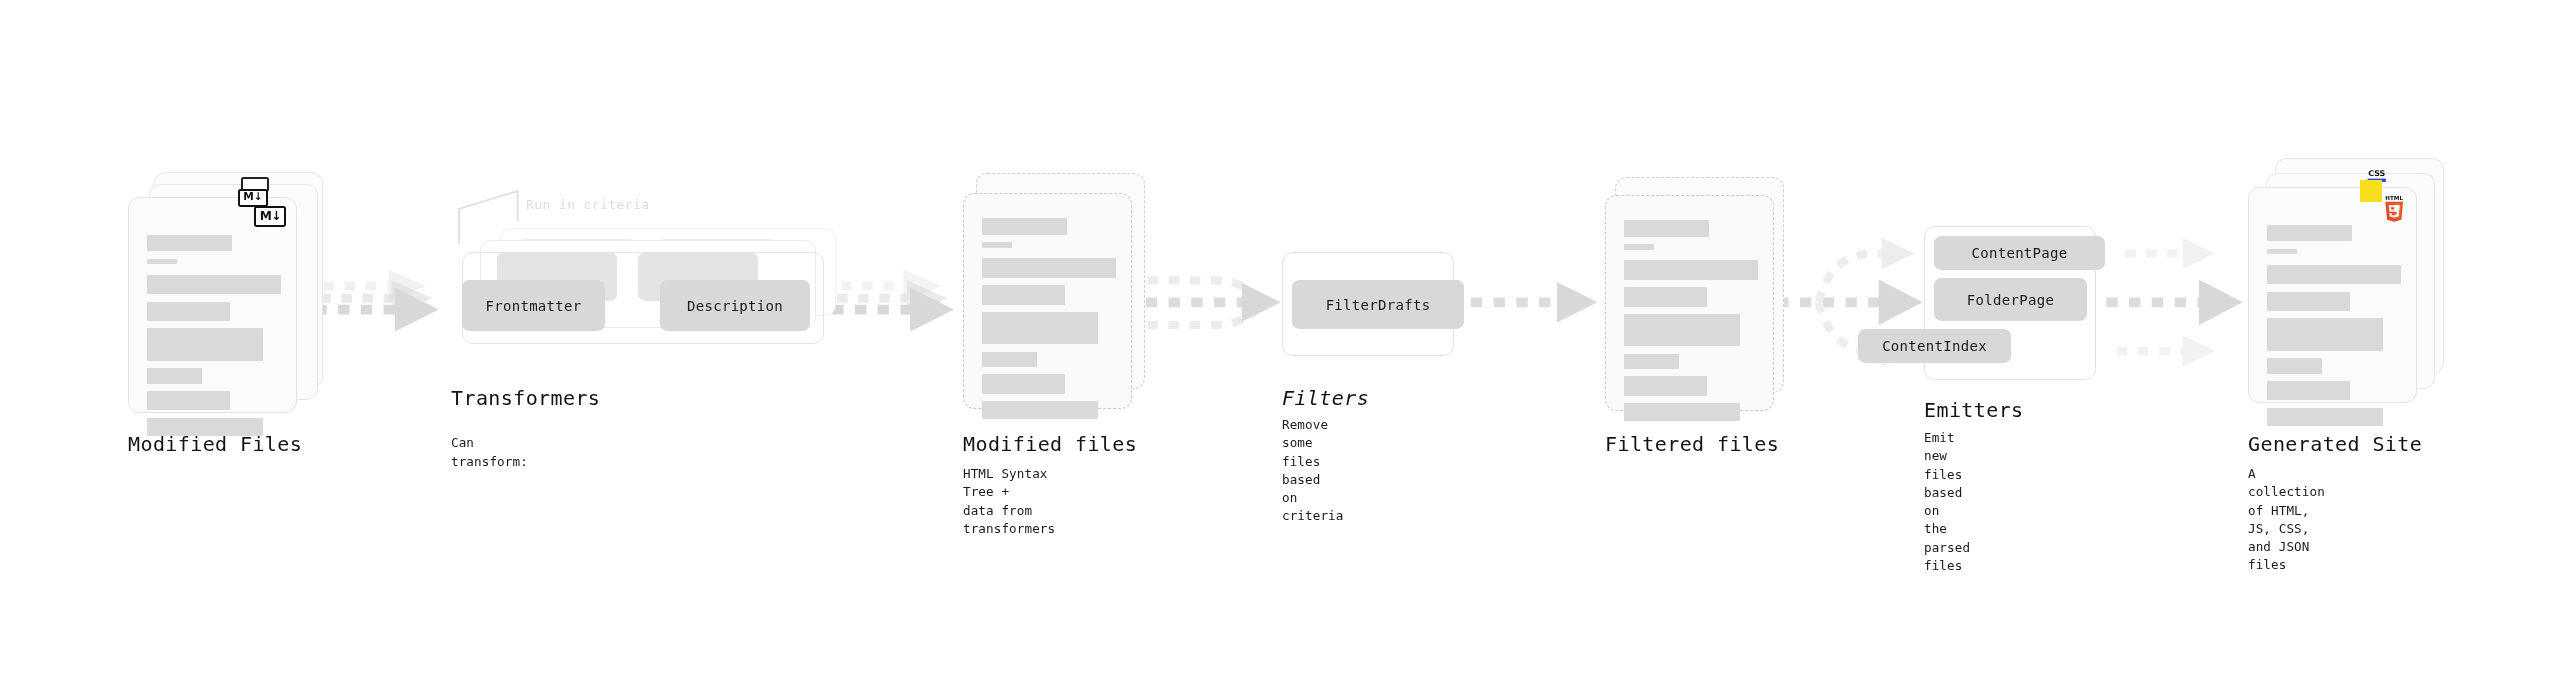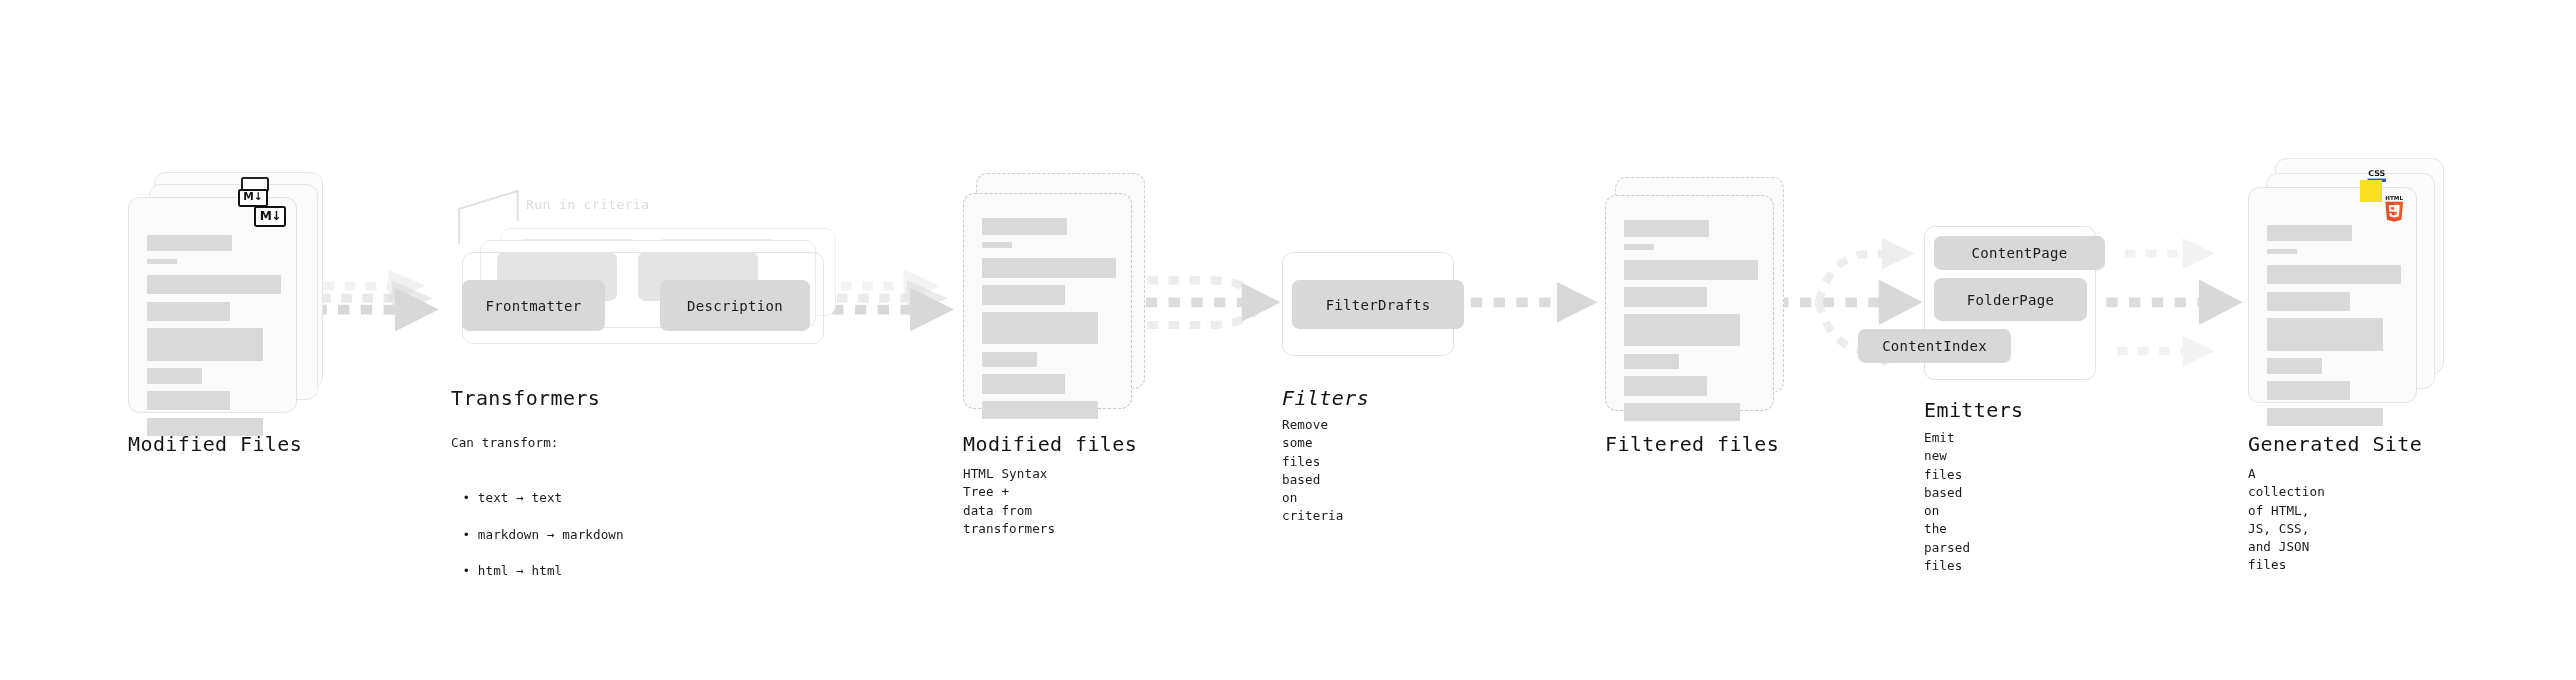--- a/index.html
+++ b/index.html
@@ -267,25 +267,20 @@
       <span>Frontmatter</span>
     </div>
     <div class="chip" style="left:660px;top:280px;width:150px;height:51px;">
       <span>Description</span>
     </div>
 
     <div class="title" style="left:451px;top:386px;">Transformers</div>
 
     <div class="desc" style="left:451px;top:416px;">
       <div>Can transform:</div>
-      <ul>
-        <li>text  →  text</li>
-        <li>markdown  →  markdown</li>
-        <li>html  →  html</li>
-      </ul>
     </div>
   </div>
 
   <div class="abs" style="left:0;top:0;">
     <div class="ghost dashed" style="left:976px;top:173px;"></div>
     <div class="filecard dashed" style="left:963px;top:193px;">
       <div class="lines" style="top:24.4px;">
         <div class="ln h1"></div>
         <div class="ln h2"></div>
         <div class="ln b1"></div>

